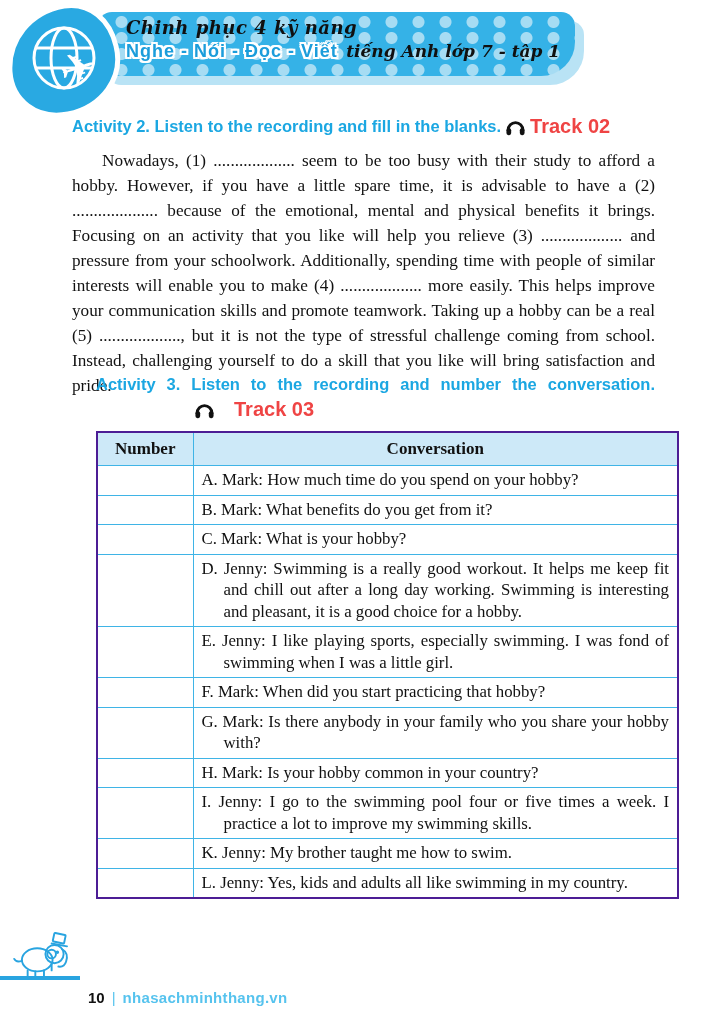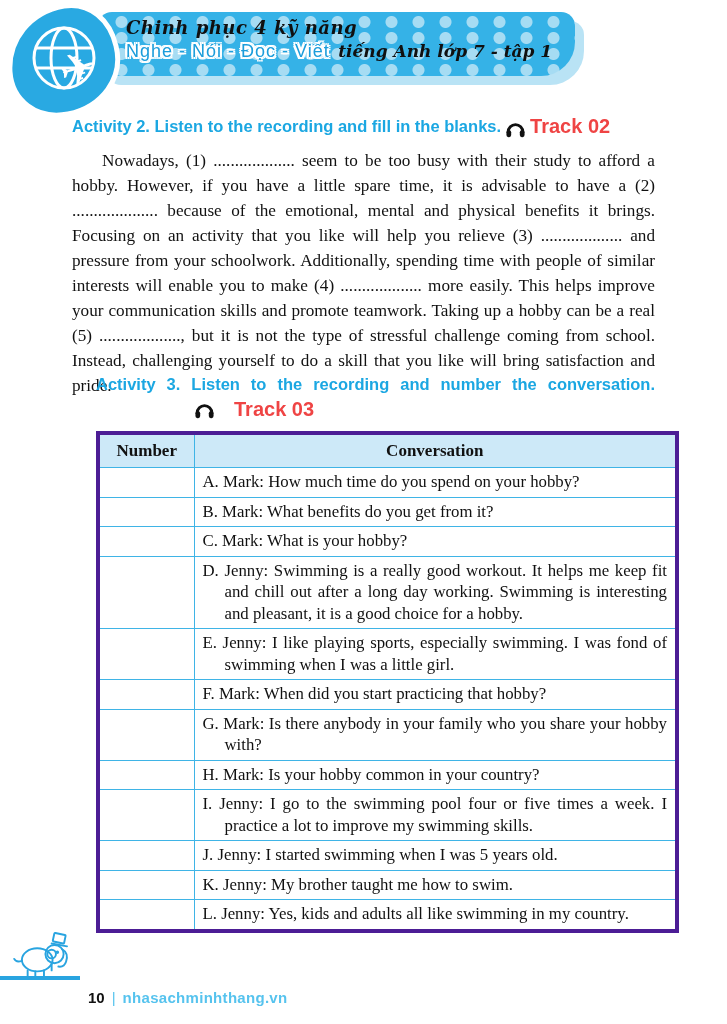--- a/index.html
+++ b/index.html
@@ -25,40 +25,40 @@
   }
   .banner-text { position: absolute; left: 28px; top: 5px; white-space: nowrap; }
   .banner-line1 {
     font-family: "DejaVu Serif", serif;
     font-style: italic; font-weight: bold;
     font-size: 18px; color: #101010; letter-spacing: 0.5px;
   }
   .banner-line2 { margin-top: 3px; font-size: 18px; }
   .banner-line2 .highlight {
     font-family: "Liberation Sans", sans-serif;
-    font-weight: normal; color: #1b9ddb; letter-spacing: 1px;
+    font-weight: bold; color: #1b9ddb; letter-spacing: 1px;
     text-shadow: -2px -2px 0 #fff, 2px -2px 0 #fff, -2px 2px 0 #fff, 2px 2px 0 #fff,
                  0 -2px 0 #fff, 0 2px 0 #fff, -2px 0 0 #fff, 2px 0 0 #fff;
   }
   .banner-line2 .rest {
     font-family: "DejaVu Serif", serif;
     font-style: italic; font-weight: bold;
     font-size: 17px; color: #101010; margin-left: 4px;
   }
   .logo-blob { position: absolute; left: 2px; top: 2px; width: 150px; height: 120px; }
 
   
   .content { position: absolute; left: 72px; width: 583px; }
 
   .activity-title {
     font-family: "Liberation Sans", sans-serif;
     font-weight: bold; font-size: 16.5px; color: #1ba7e2;
     line-height: 24px;
   }
-  .title-row { display: flex; align-items: flex-end; gap: 4px; }
+  .title-row { display: flex; align-items: center; gap: 4px; }
   .track-label {
     font-family: "Liberation Sans", sans-serif;
     font-weight: bold; font-size: 20px; color: #ef4444; white-space: nowrap;
   }
   .headphone { width: 21px; height: 19px; flex: 0 0 auto; }
 
   #activity2 { top: 114px; }
   #activity2 .paragraph {
     margin-top: 10px;
     font-size: 17.2px; line-height: 25px;
@@ -66,21 +66,21 @@
   }
 
   #activity3 { top: 372px; }
   #activity3 .activity-title { text-align: justify; text-align-last: justify; }
   #activity3 .track-row { display: flex; align-items: center; gap: 19px; margin-top: 2px; padding-left: 98px; }
 
   
   .conv-table {
     margin-top: 10px;
     width: 583px; border-collapse: collapse;
-    border: 4px solid #4c1d95;
+    border: 2px solid #4c1d95;
     font-size: 16.8px;
   }
   .conv-table th, .conv-table td {
     border: 1.6px solid #3fb4e6;
     vertical-align: middle;
   }
   .conv-table th {
     background: #cde9f8;
     font-size: 17px; font-weight: bold; color: #111;
     padding: 6px 4px; text-align: center;
@@ -208,26 +208,20 @@
         </tr>
       <tr>
           <td class="num-cell"></td>
           <td class="text-cell">
             <span class="hang">I. Jenny: I go to the swimming pool four or five times a week. I practice a lot to improve my swimming skills.</span>
           </td>
         </tr>
       <tr>
           <td class="num-cell"></td>
           <td class="text-cell">
-            <span class="hang">J. Jenny: I started swimming when I was 5 years old.</span>
-          </td>
-        </tr>
-      <tr>
-          <td class="num-cell"></td>
-          <td class="text-cell">
             <span class="hang">K. Jenny: My brother taught me how to swim.</span>
           </td>
         </tr>
       <tr>
           <td class="num-cell"></td>
           <td class="text-cell">
             <span class="hang">L. Jenny: Yes, kids and adults all like swimming in my country.</span>
           </td>
         </tr>
     </tbody>

